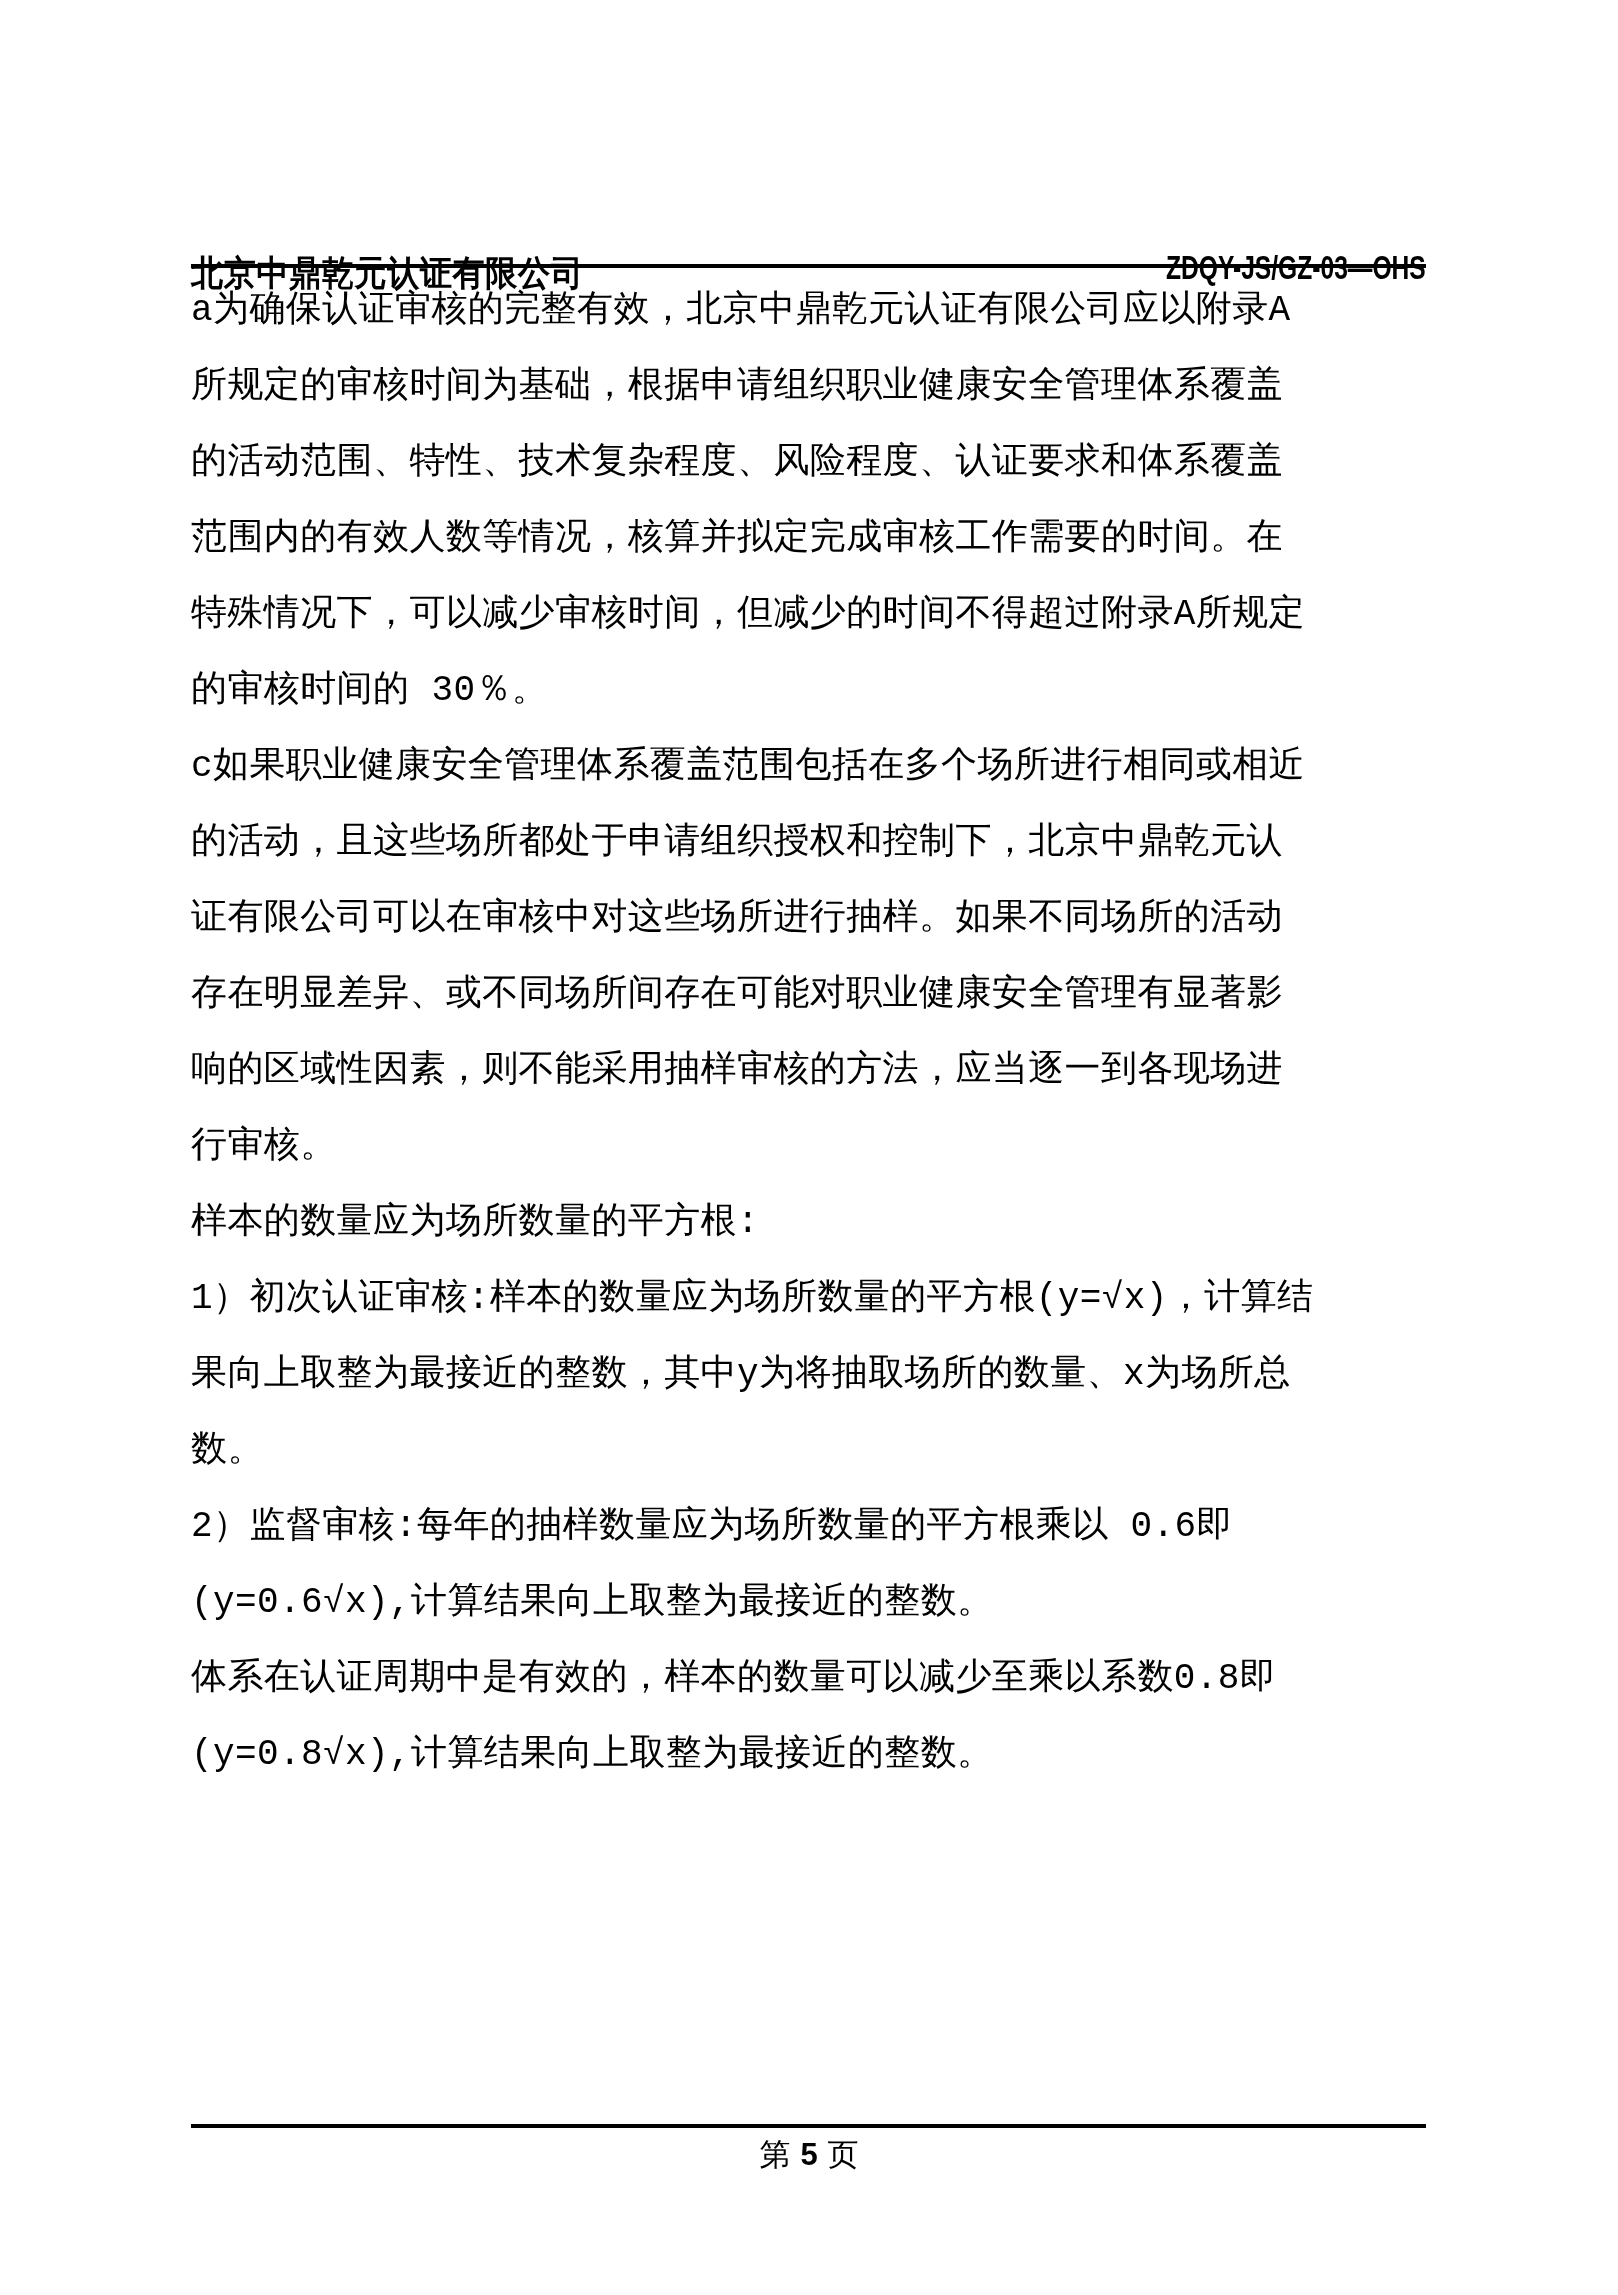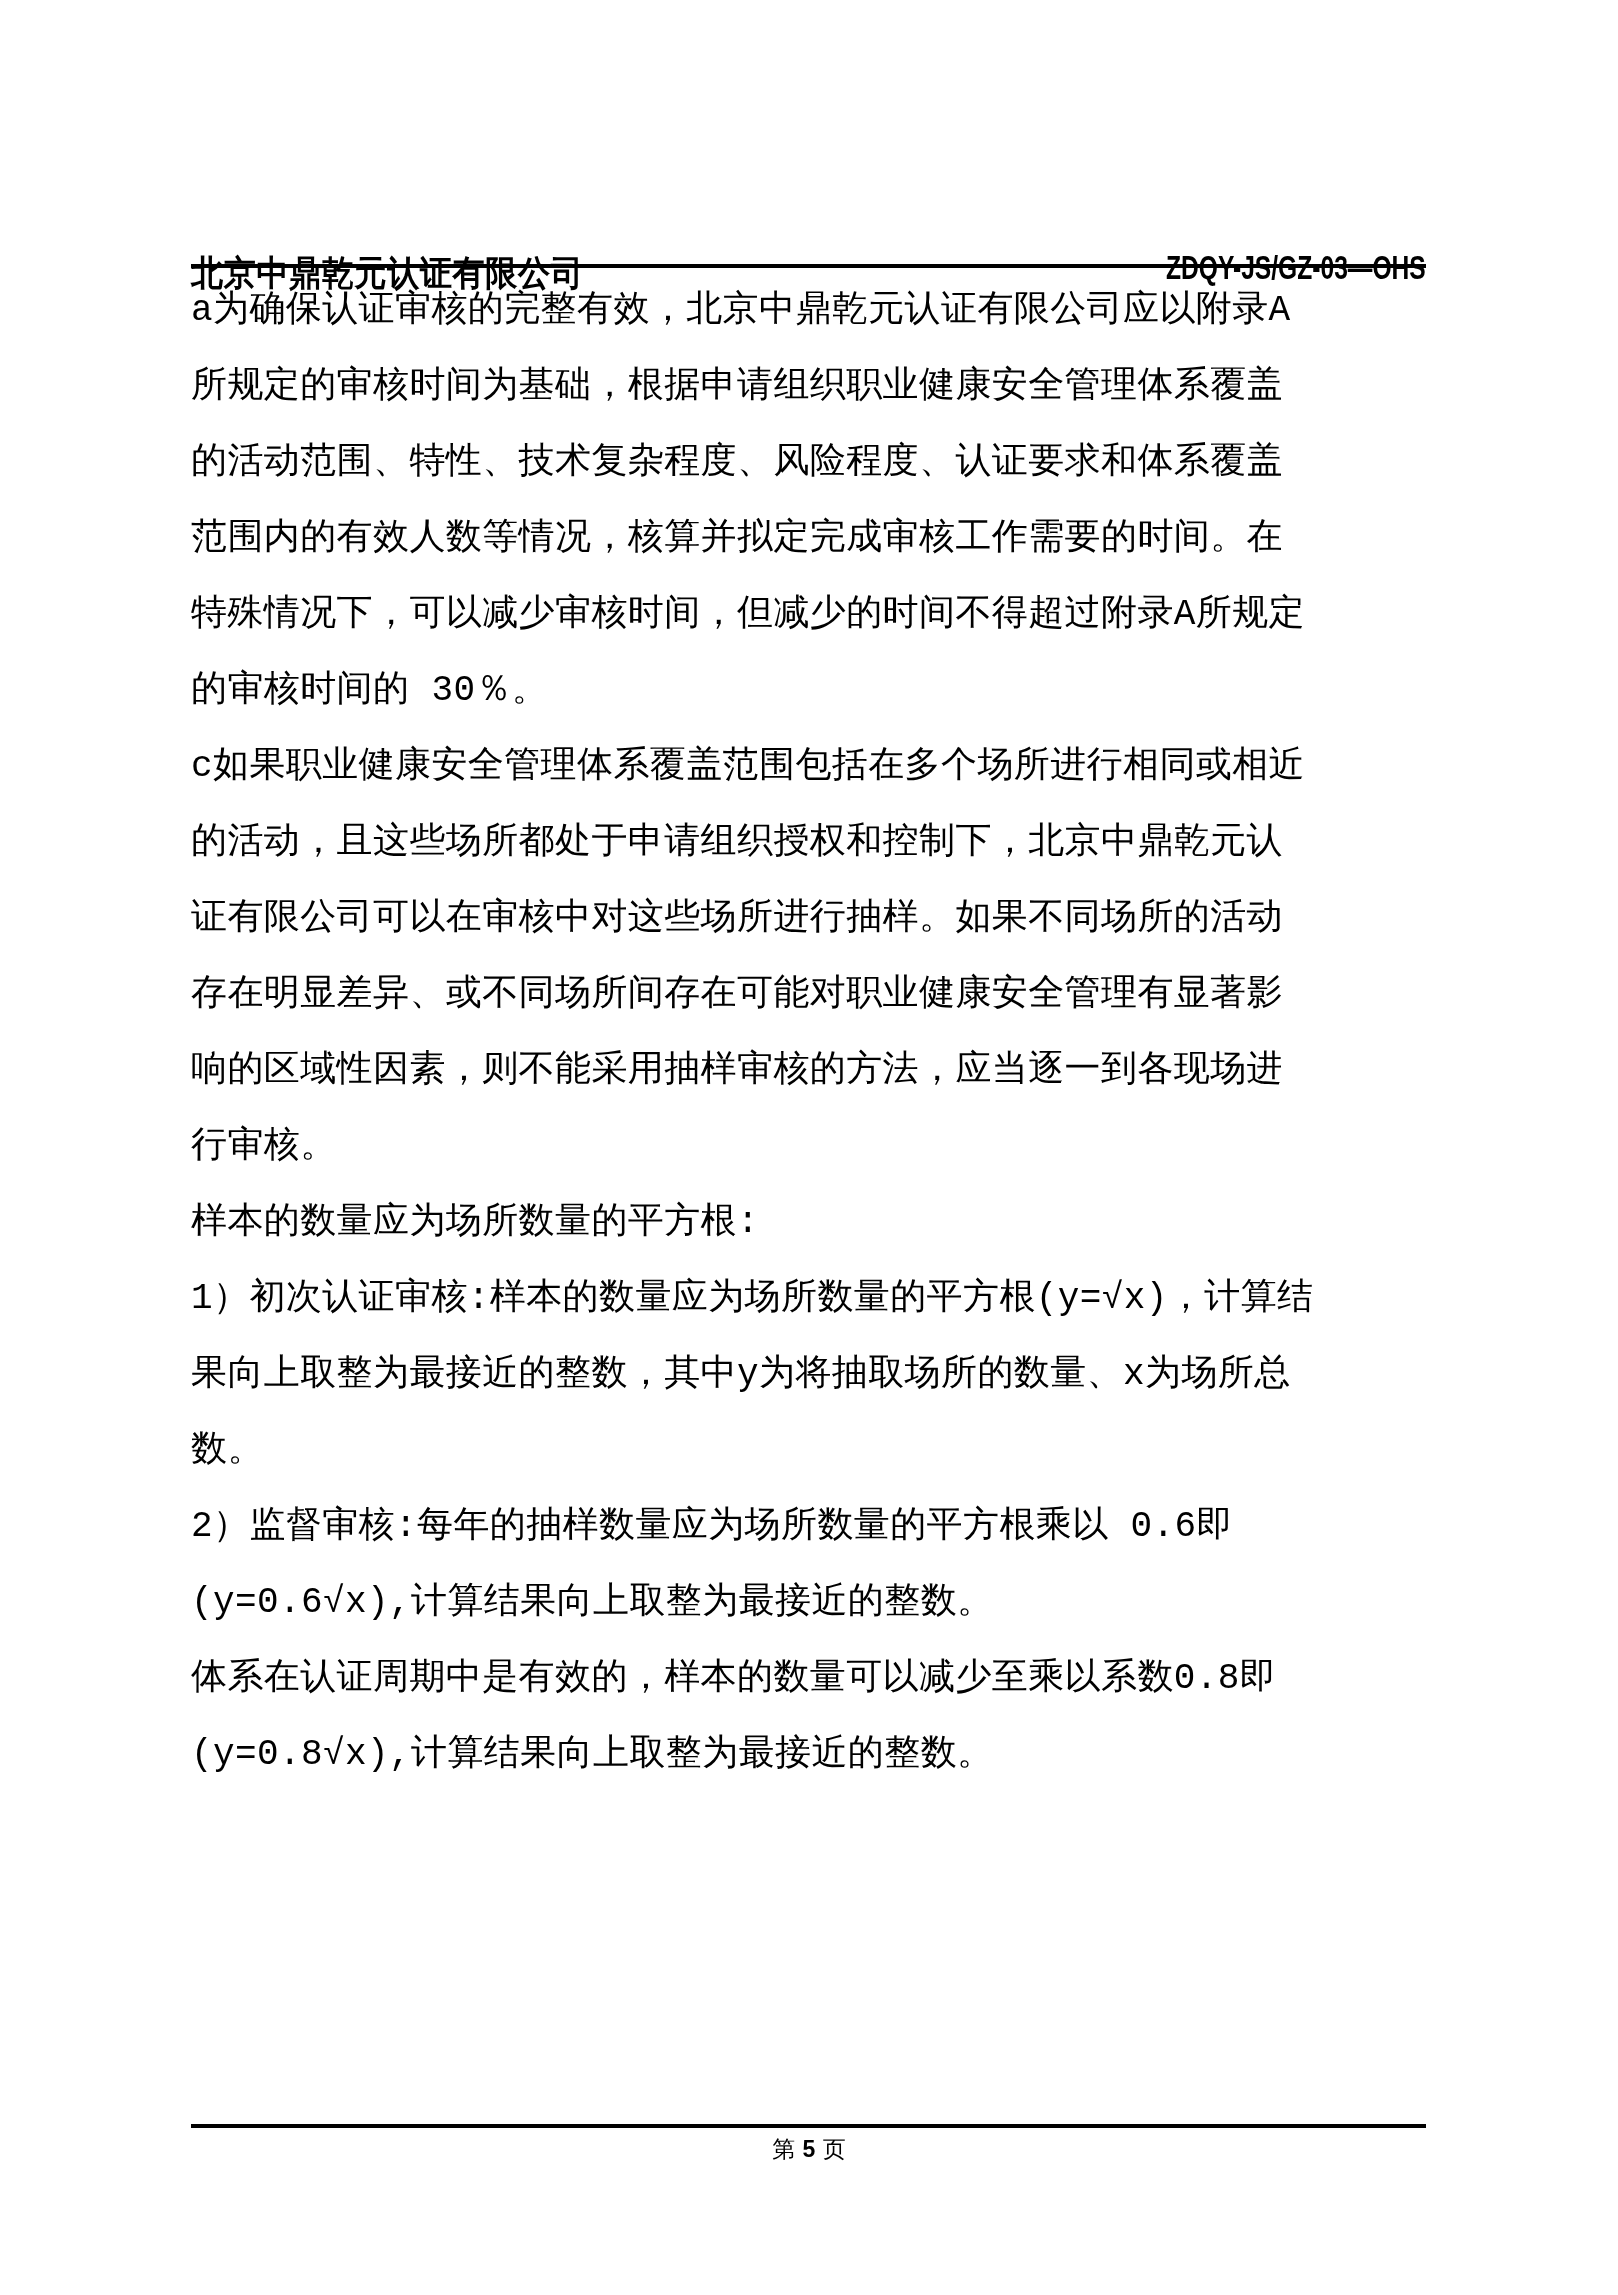--- a/index.html
+++ b/index.html
@@ -10,21 +10,21 @@
   .header-left { position: absolute; left: 0; top: 0; font-family: "Liberation Sans", "DejaVu Sans", sans-serif; font-weight: bold; font-size: 32px; letter-spacing: 0.7px; transform: scaleY(1.1); transform-origin: left top; }
   .header-right { position: absolute; right: 0; top: 0; font-family: "Liberation Sans", "DejaVu Sans", sans-serif; font-weight: bold; font-size: 30px; transform: scaleX(0.82) scaleY(1.08); transform-origin: right top; }
   .rule { position: absolute; left: 191px; width: 1235px; height: 3.6px; background: #000; }
   .rule.top { top: 264px; }
   .rule.bottom { top: 2124px; height: 3.6px; }
 
   .body { position: absolute; left: 191px; top: 273px; width: 1244px; }
   .line { height: 76px; line-height: 76px; font-family: Liberation Mono, monospace; font-size: 36px; white-space: nowrap; letter-spacing: 0.4px; }
   .line span { display: inline-block; }
 
-  .footer { position: absolute; left: 0; width: 1618px; top: 2134px; text-align: center; font-family: "DejaVu Serif", "Liberation Serif", serif; font-size: 23px; }
+  .footer { position: absolute; left: 0; width: 1618px; top: 2134px; text-align: center; font-family: "DejaVu Serif", "Liberation Serif", serif; font-size: 31px; }
   .footer .num { font-family: "Liberation Sans", sans-serif; font-weight: bold; }
 </style>
 </head>
 <body>
 
 <div class="page">
 
   <div class="header">
     <div class="header-left">北京中鼎乾元认证有限公司</div>
     <div class="header-right">ZDQY-JS/GZ-03—OHS</div>

